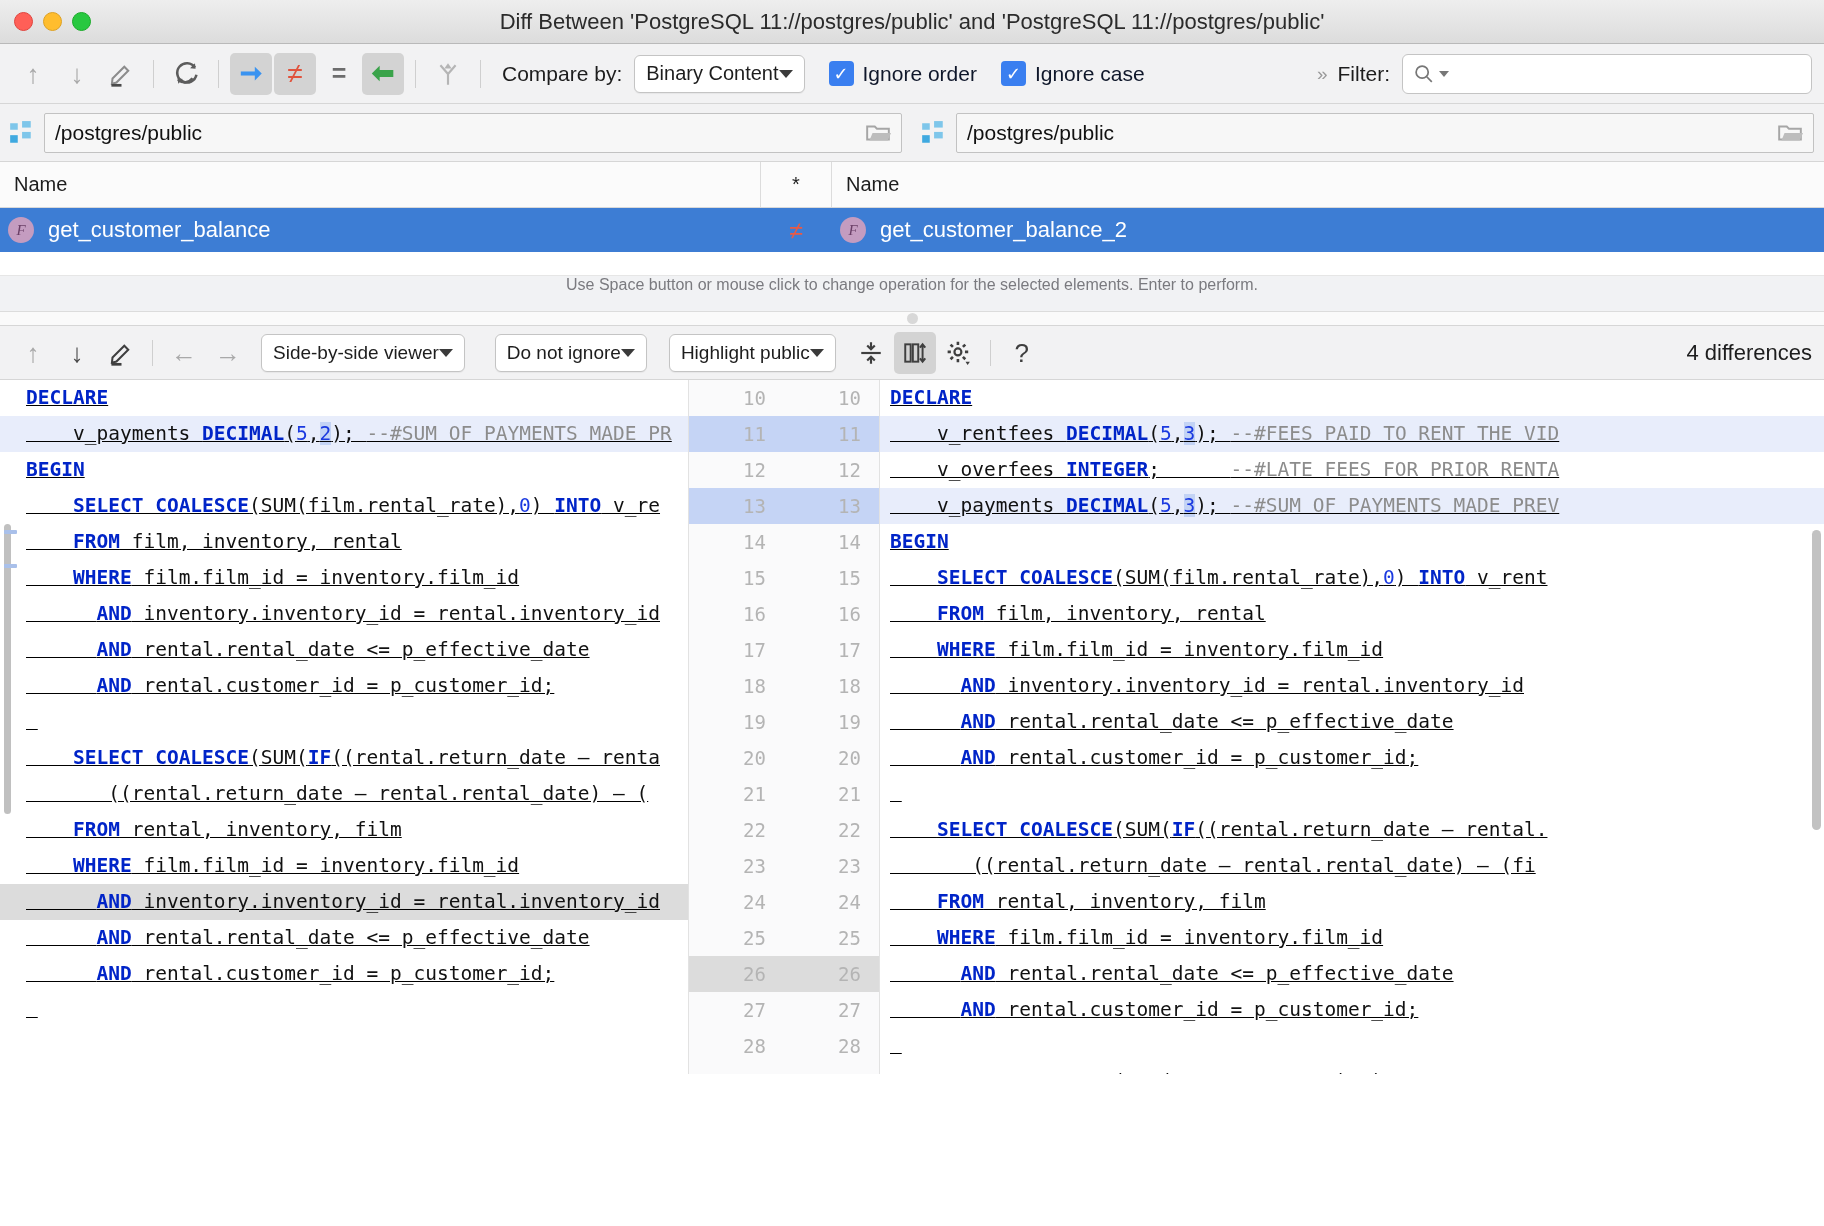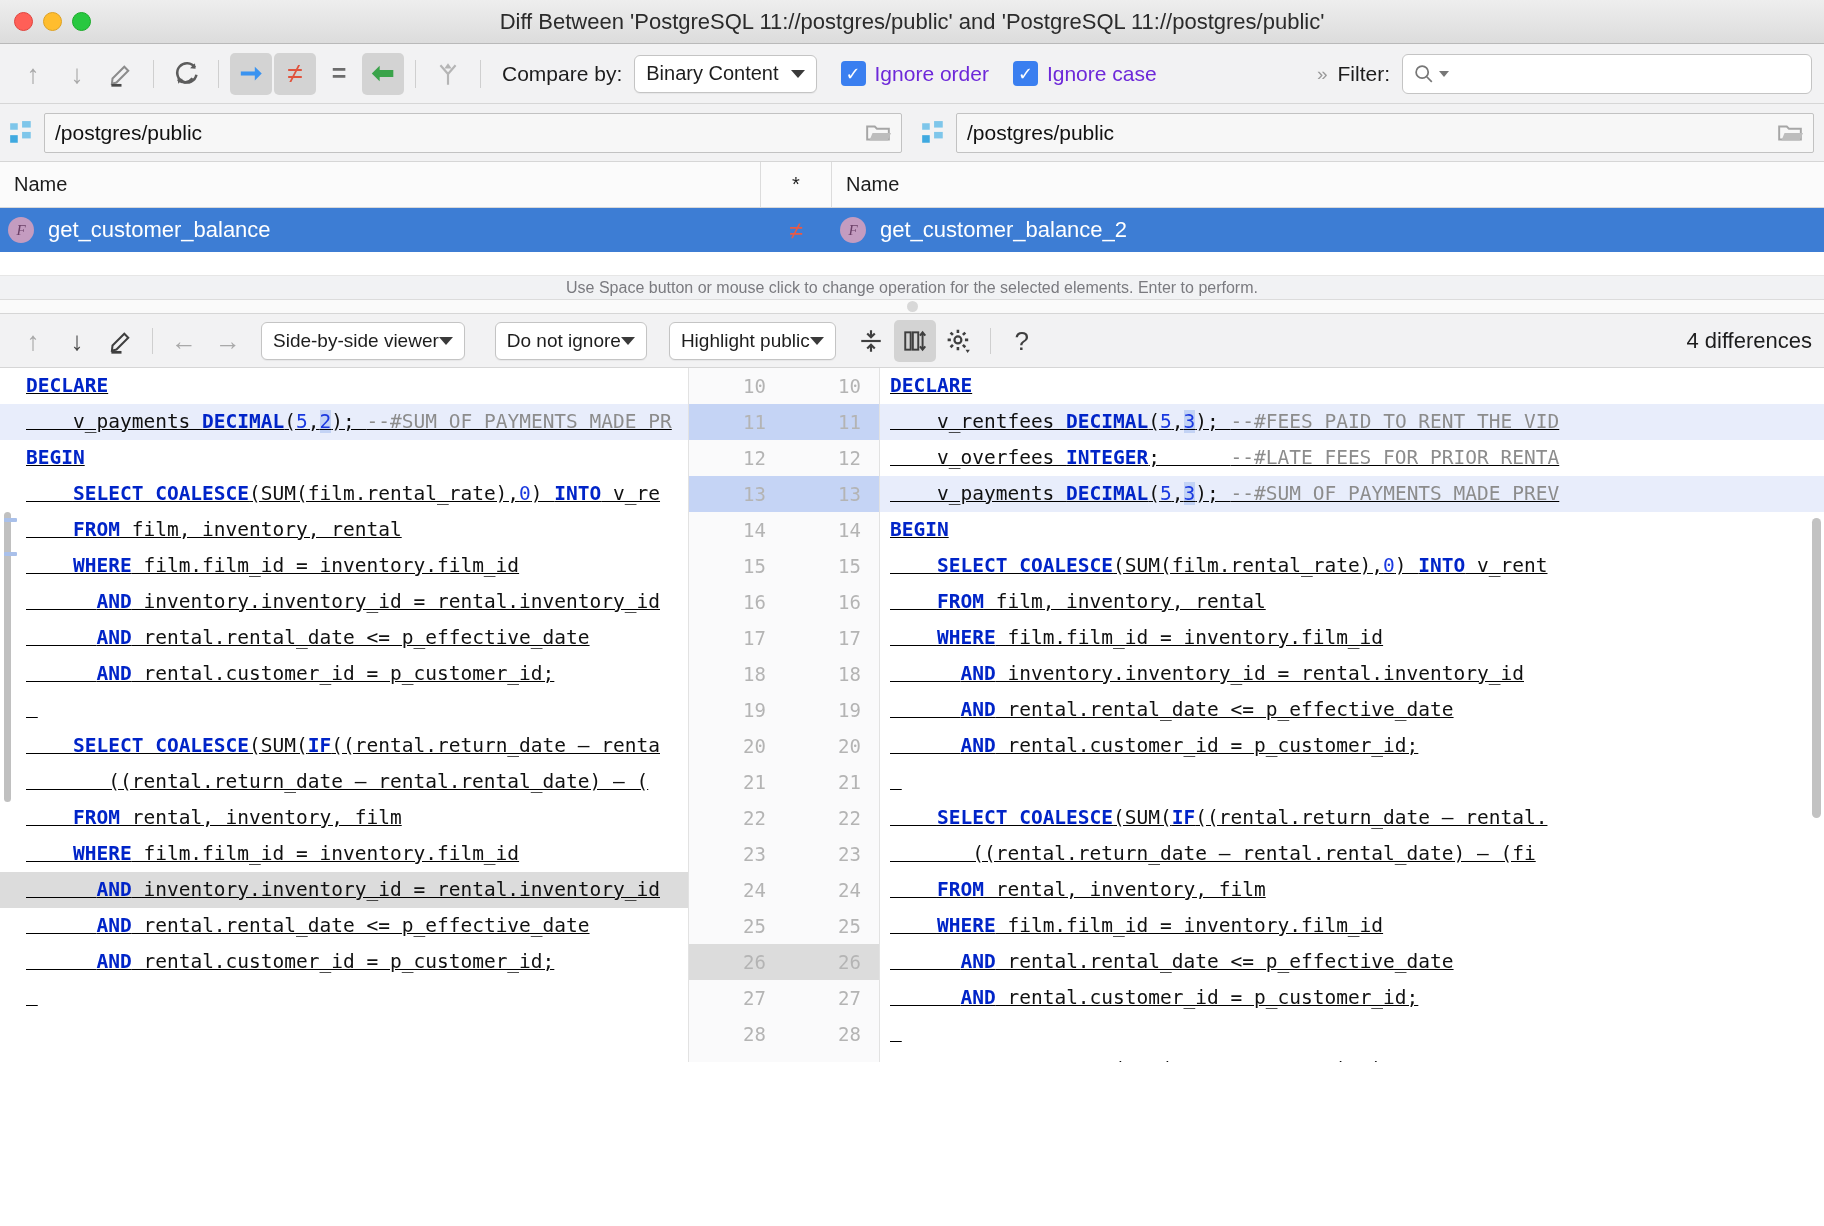--- a/index.html
+++ b/index.html
@@ -58,33 +58,32 @@
     white-space: nowrap;
   }
   .combo {
     height: 38px;
     background: #ffffff;
     border: 1px solid #c4c4c4;
     border-radius: 6px;
     display: flex; align-items: center;
     padding: 0 11px;
     font-size: 20px; color: #1d1d1d;
-    gap: 12px;
     white-space: nowrap;
     box-shadow: 0 1px 1px rgba(0,0,0,0.05);
   }
   .caret { width: 0;height:0;border-left:7px solid transparent;border-right:7px solid transparent;border-top:8px solid #3a3a3a; }
 
   .chk-wrap { display: flex; align-items: center; gap: 9px; margin-left: 22px; white-space: nowrap;}
   .chk {
     width: 25px; height: 25px; border-radius: 4px;
     background: #3a7ff0; display: flex; align-items: center; justify-content: center;
     color: #fff; font-size: 18px; line-height: 1;
   }
-  .chk-label { font-size: 21px; color: #6d28d9; }
+  .chk-label { font-size: 21px; color: #0f172a; }
 
   .spacer { flex: 1; }
   .chev2 { color: #9a9a9a; font-size: 19px; margin-right: 8px;}
   .filter-label { font-size: 21px; color: #1d1d1d; margin-right: 10px;}
   .filter-box {
     height: 40px; width: 410px;
     border: 1px solid #c4c4c4; border-radius: 6px;
     background: #fff; display: flex; align-items: center;
     padding: 0 10px; gap: 4px;
   }
@@ -119,22 +118,22 @@
     width: 26px; height: 26px; border-radius: 50%;
     background: #c49cc0; color: #6a3f66; font-size: 15px;
     display: flex; align-items: center; justify-content: center;
     font-family: "Liberation Serif", serif; font-style: italic;
     flex: none;
   }
   .tr-name { font-size: 22px; color: #ffffff; white-space: nowrap;}
   .neq-small { color:#e85a46; font-size: 25px; }
 
   
-  .hintwrap { background: #f1f2f4; border-bottom: 1px solid #dcdcdc; height: 24px;
-              display:flex; align-items:center; justify-content:center; position:relative;}
+  .hintwrap { background: #f1f2f4; border-bottom: 1px solid #dcdcdc; height: 36px;
+              display:flex; justify-content:center; position:relative;}
   .hint { font-size: 16px; color: #7a7a7f; }
   .splitter { height: 14px; background: #fafafa; border-bottom: 1px solid #d6d6d6;
               display:flex; align-items:center; justify-content:center;}
   .grip { width: 11px; height: 11px; border-radius:50%; background:#d8d8d8; }
 
   
   .difftoolbar {
     height: 54px; background: #f2f2f3; border-bottom: 1px solid #d6d6d6;
     display: flex; align-items: center; padding: 0 12px; gap: 2px;
   }

